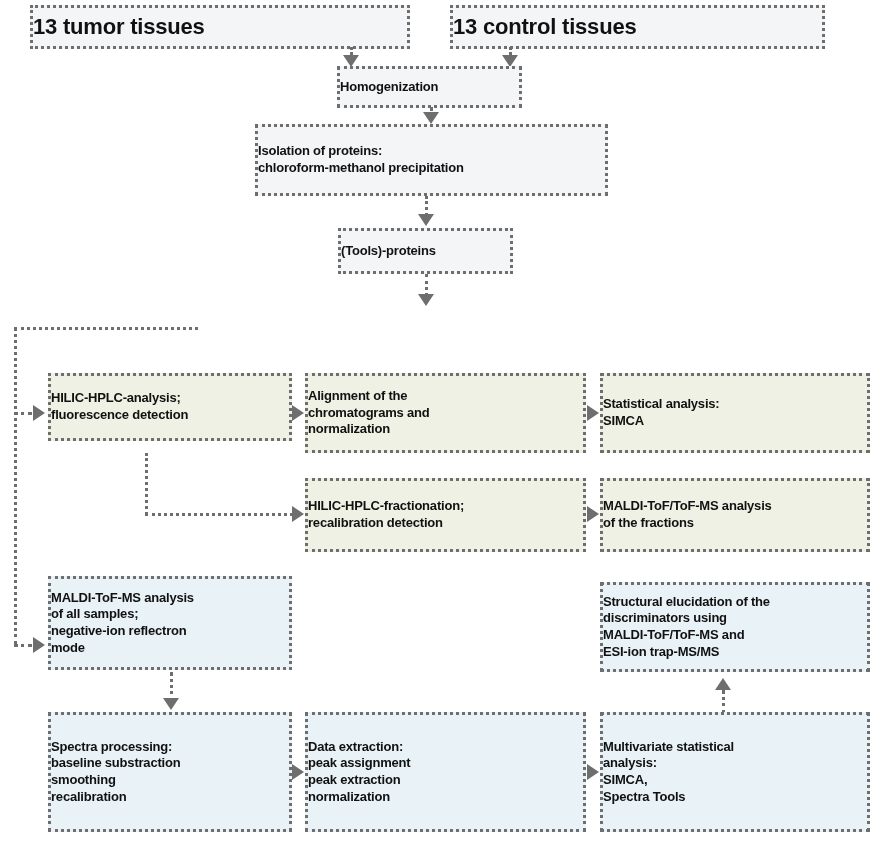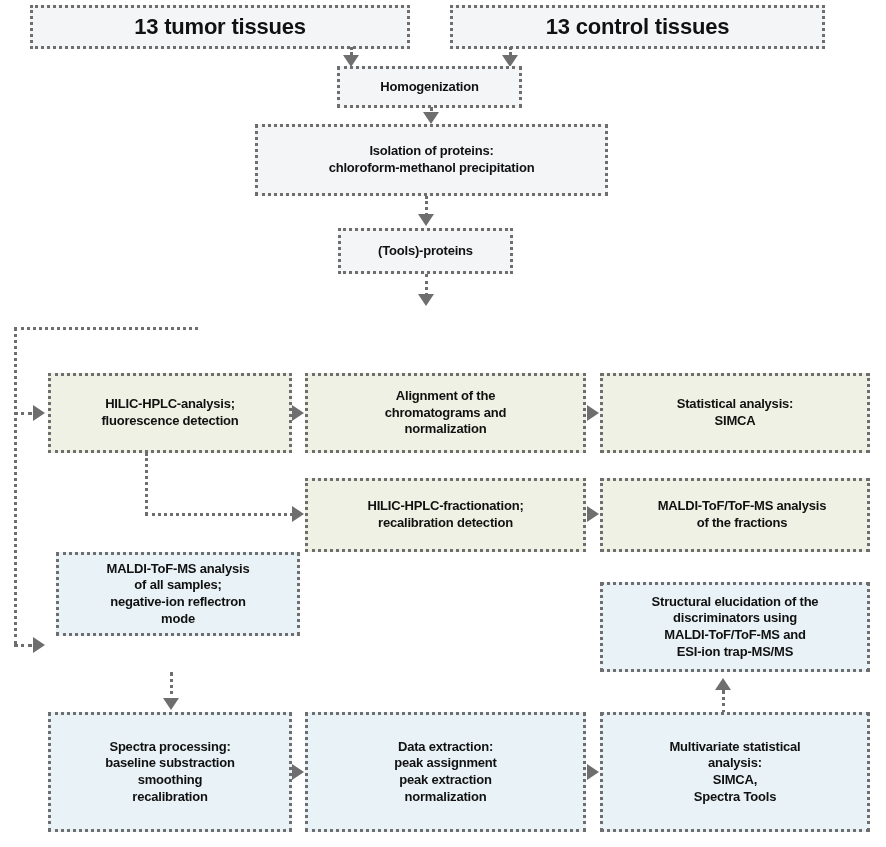--- a/index.html
+++ b/index.html
@@ -17,21 +17,20 @@
     background: #ffffff;
     overflow: hidden;
   }
   .node {
     position: absolute;
     box-sizing: border-box;
     border: 3px dotted #6e6e6e;
     display: flex;
     align-items: center;
     justify-content: center;
-    text-align: center;
     font-weight: bold;
     color: #111111;
     line-height: 1.28;
     letter-spacing: -0.2px;
   }
   .node .txt {
     display: block;
     width: 100%;
     white-space: pre-line;
   }
@@ -117,21 +116,21 @@
 
   <div class="hline" style="left:14px; top:327px; width:184px;"></div>
   <div class="vline" style="left:14px; top:327px; height:318px;"></div>
 
   <div class="hline" style="left:14px; top:412px; width:18px;"></div>
   <div class="arrow arrow-right" style="left:33px; top:405px;"></div>
 
   <div class="hline" style="left:14px; top:644px; width:18px;"></div>
   <div class="arrow arrow-right" style="left:33px; top:637px;"></div>
 
-  <div class="node fill-green t15" style="left:48px; top:373px; width:244px; height:80px;">
+  <div class="node fill-green t15" style="left:48px; top:373px; width:244px; height:68px;">
     <span class="txt">HILIC-HPLC-analysis;
 fluorescence detection</span>
   </div>
 
   <div class="arrow arrow-right" style="left:292px; top:405px;"></div>
 
   <div class="node fill-green t15" style="left:305px; top:373px; width:281px; height:80px;">
     <span class="txt">Alignment of the
 chromatograms and
 normalization</span>
@@ -148,26 +147,26 @@
   <div class="hline" style="left:145px; top:513px; width:148px;"></div>
   <div class="arrow arrow-right" style="left:292px; top:506px;"></div>
 
   <div class="node fill-green t15" style="left:305px; top:478px; width:281px; height:74px;">
     <span class="txt">HILIC-HPLC-fractionation;
 recalibration detection</span>
   </div>
 
   <div class="arrow arrow-right" style="left:587px; top:506px;"></div>
 
-  <div class="node fill-green t15" style="left:600px; top:478px; width:270px; height:74px;padding-left:14px;">
+  <div class="node fill-green t15" style="left:600px; top:478px; width:270px; height:74px;">
     <span class="txt">MALDI-ToF/ToF-MS analysis
 of the fractions</span>
   </div>
 
-  <div class="node fill-blue t15" style="left:48px; top:552px; width:244px; height:84px;margin-left:8px;">
+  <div class="node fill-blue t15" style="left:48px; top:576px; width:244px; height:94px;">
     <span class="txt">MALDI-ToF-MS analysis
 of all samples;
 negative-ion reflectron
 mode</span>
   </div>
 
   <div class="node fill-blue t15" style="left:600px; top:582px; width:270px; height:90px;">
     <span class="txt">Structural elucidation of the
 discriminators using
 MALDI-ToF/ToF-MS and

